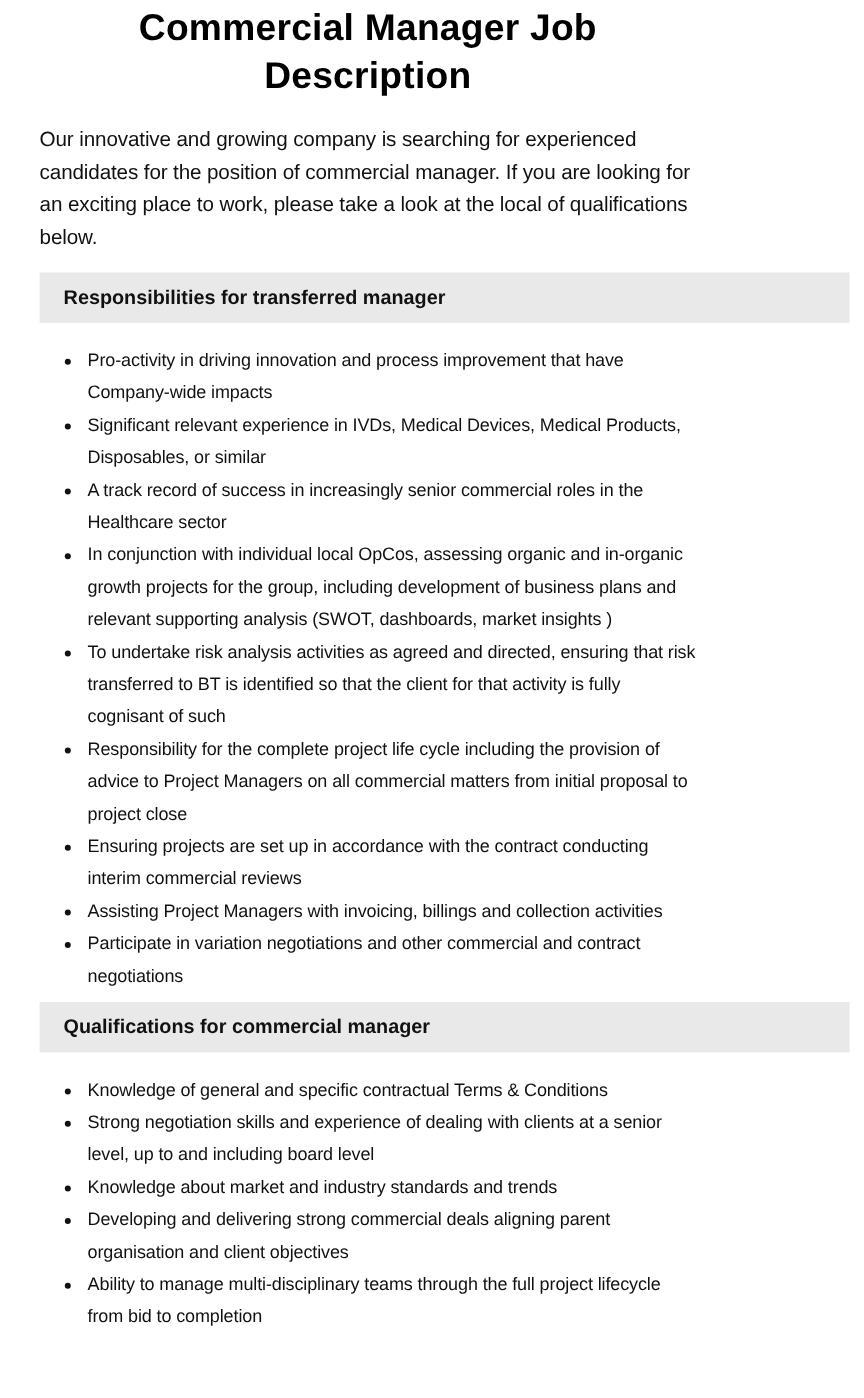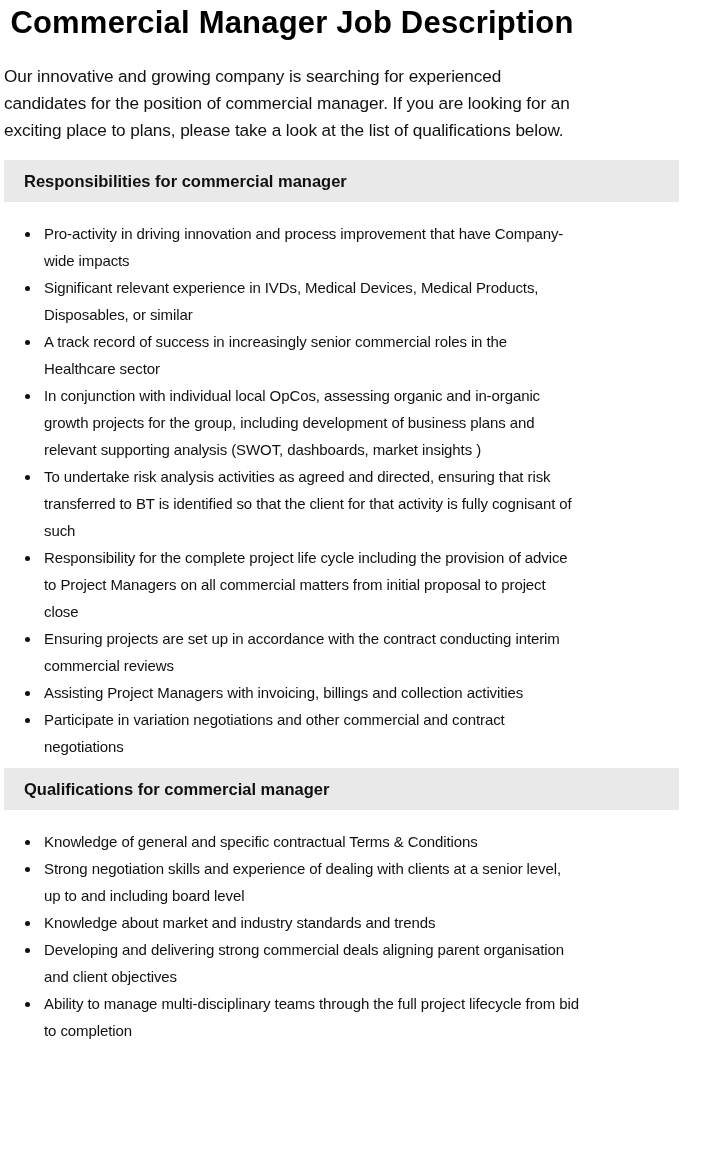--- a/index.html
+++ b/index.html
@@ -8,21 +8,21 @@
       background: #ffffff;
     }
     body {
       width: 720px;
       height: 1165px;
       overflow: hidden;
       font-family: "Liberation Sans", "DejaVu Sans", sans-serif;
       color: #111111;
     }
     .page {
-      padding: 0 20px 0 4px;
+      padding: 0 20px 0 33px;
       box-sizing: border-box;
       width: 600px;
     }
     h1 {
       margin: 0;
       padding-top: 3px;
       text-align: center;
       font-size: 31px;
       font-weight: bold;
       line-height: 40px;
@@ -70,24 +70,24 @@
     }
     .section-qual {
       margin-top: 8px;
     }
   </style>
 </head>
 <body>
 
 <div class="page">
   <h1>Commercial Manager Job Description</h1>
-  <p class="intro">Our innovative and growing company is searching for experienced candidates for the position of commercial manager. If you are looking for an exciting place to plans, please take a look at the list of qualifications below.</p>
+  <p class="intro">Our innovative and growing company is searching for experienced candidates for the position of commercial manager. If you are looking for an exciting place to work, please take a look at the local of qualifications below.</p>
 
   <div class="section-header">
-    <span>Responsibilities for commercial manager</span>
+    <span>Responsibilities for transferred manager</span>
   </div>
   <ul>
       <li><span class="bullet"></span><span>Pro-activity in driving innovation and process improvement that have Company-wide impacts</span></li>
       <li><span class="bullet"></span><span>Significant relevant experience in IVDs, Medical Devices, Medical Products, Disposables, or similar</span></li>
       <li><span class="bullet"></span><span>A track record of success in increasingly senior commercial roles in the Healthcare sector</span></li>
       <li><span class="bullet"></span><span>In conjunction with individual local OpCos, assessing organic and in-organic growth projects for the group, including development of business plans and relevant supporting analysis (SWOT, dashboards, market insights )</span></li>
       <li><span class="bullet"></span><span>To undertake risk analysis activities as agreed and directed, ensuring that risk transferred to BT is identified so that the client for that activity is fully cognisant of such</span></li>
       <li><span class="bullet"></span><span>Responsibility for the complete project life cycle including the provision of advice to Project Managers on all commercial matters from initial proposal to project close</span></li>
       <li><span class="bullet"></span><span>Ensuring projects are set up in accordance with the contract conducting interim commercial reviews</span></li>
       <li><span class="bullet"></span><span>Assisting Project Managers with invoicing, billings and collection activities</span></li>

